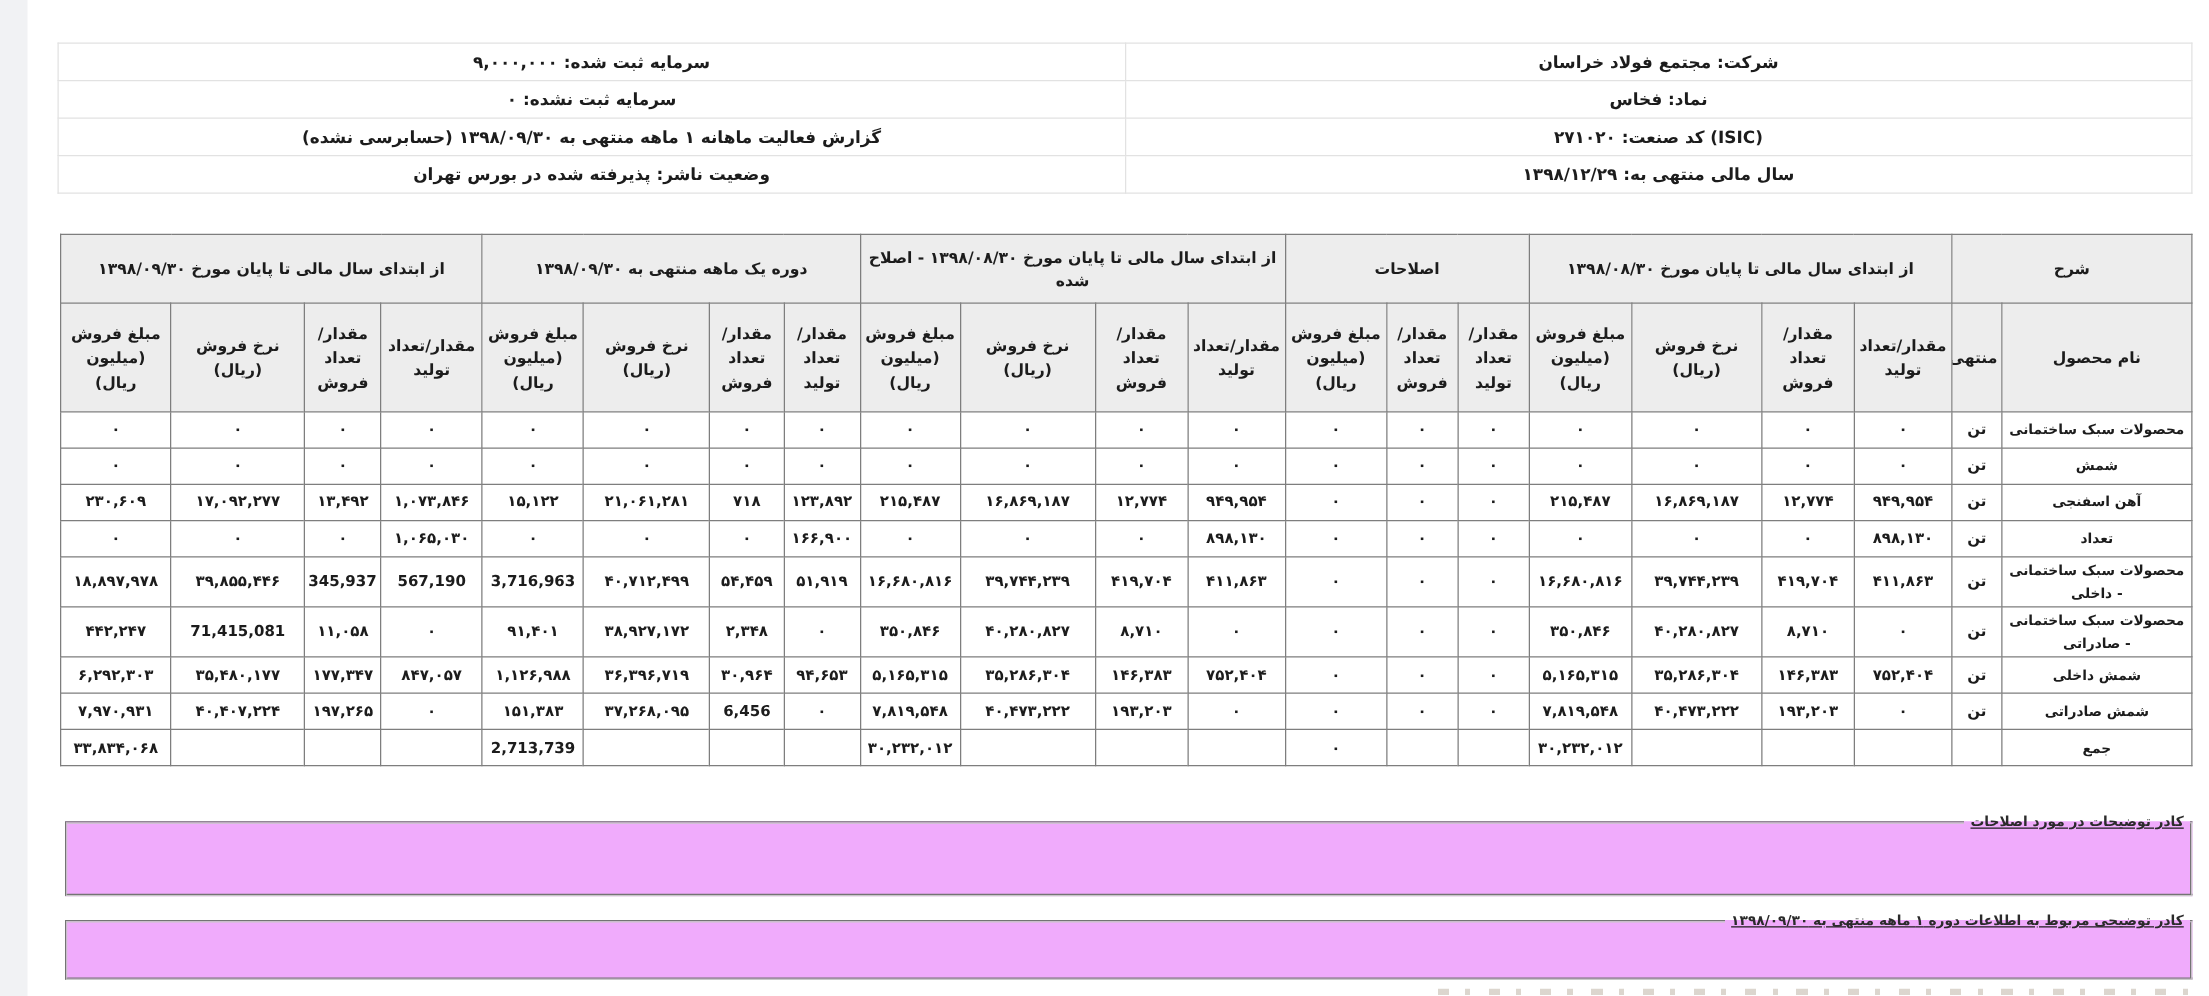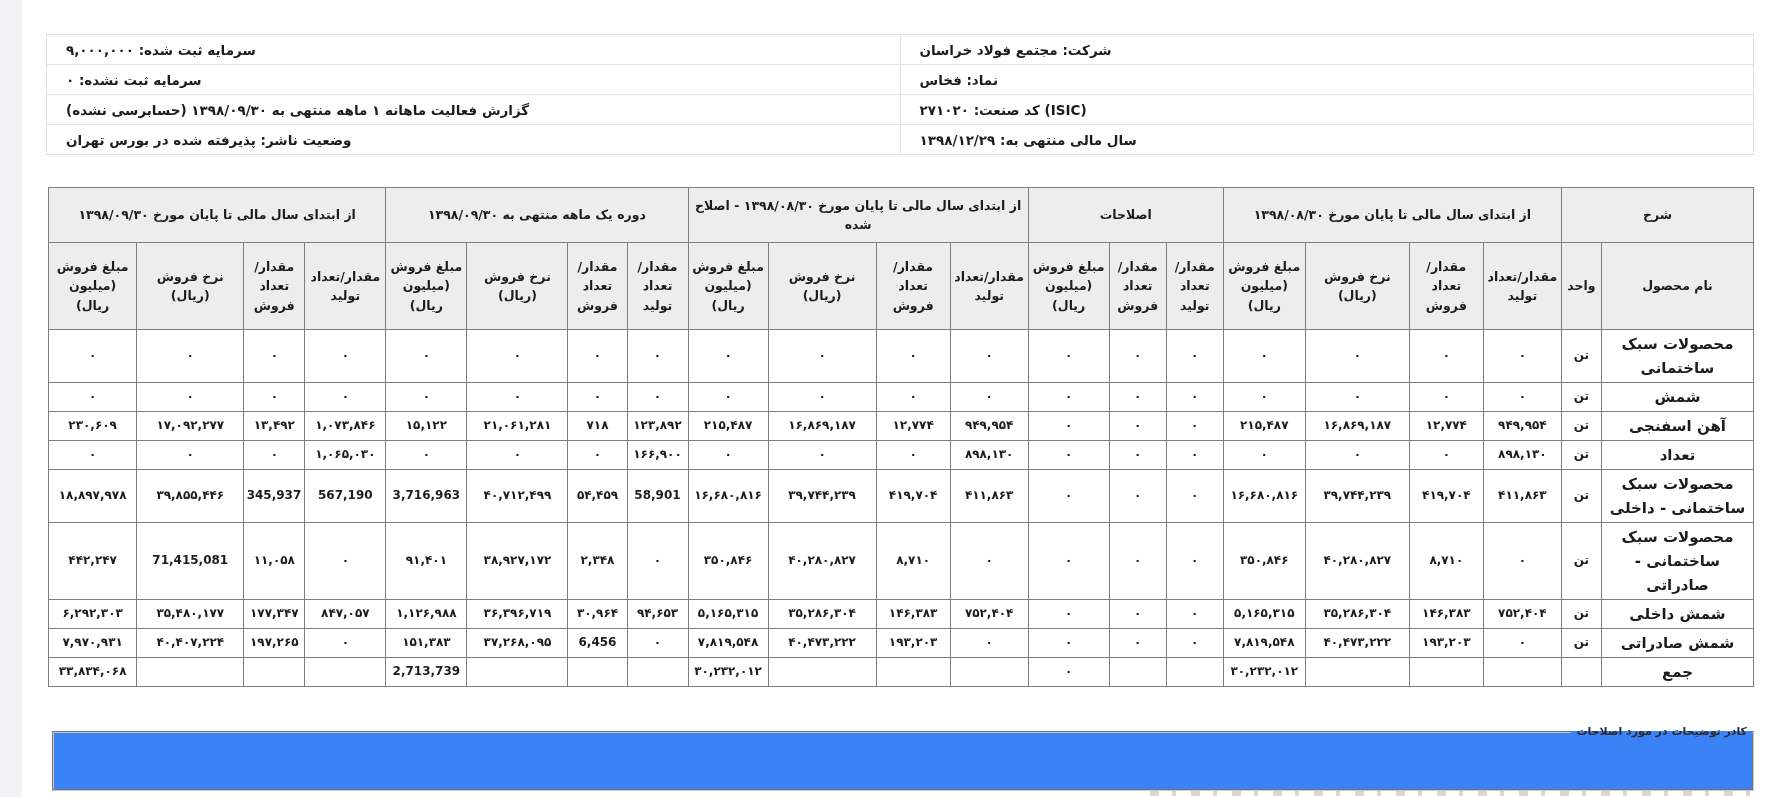--- a/index.html
+++ b/index.html
@@ -31,21 +31,21 @@
     width: 1708px;
     margin-top: 34px;
     table-layout: fixed;
   }
   table.info-table td {
     border: 1px solid #e2e2e2;
     height: 29px;
     padding: 0 19px;
     font-size: 13.5px;
     font-weight: bold;
-    text-align: left;
+    text-align: center;
     background: #fff;
     white-space: nowrap;
     overflow: hidden;
   }
   
   table.main-table {
     border-collapse: collapse;
     table-layout: fixed;
     width: 1706px;
     margin-top: 32px;
@@ -66,30 +66,31 @@
   }
   table.main-table tr.group-row th { height: 50px; }
   table.main-table tr.sub-row th   { height: 82px; }
   table.main-table td {
     background: #fff;
     font-size: 12px;
     padding: 2px 3px;
     height: 24px;
     line-height: 1.6;
   }
-  table.main-table td.product-cell { font-size: 15px; }
+  table.main-table td.product-cell { font-size: 11px; }
   
   fieldset.note-box {
     margin: 38px 0 0 0;
     padding: 0;
     width: 1698px;
     height: 62px;
     border: 2px groove #c8c8c8;
-    background: #3b82f6;
+    background: #f0abfc;
     direction: rtl;
+    text-decoration: underline;
   }
   fieldset.note-box.second { margin-top: 13px; height: 50px; }
   fieldset.note-box legend {
     font-size: 11px;
     font-weight: bold;
     color: #2b2b2b;
     padding: 0 5px;
     margin-right: 0;
   }
   
@@ -169,21 +170,21 @@
         <tr class="group-row">
           <th colspan="2">شرح</th>
           <th colspan="4">از ابتدای سال مالی تا پایان مورخ ۱۳۹۸/۰۸/۳۰</th>
           <th colspan="3">اصلاحات</th>
           <th colspan="4">از ابتدای سال مالی تا پایان مورخ ۱۳۹۸/۰۸/۳۰ - اصلاح شده</th>
           <th colspan="4">دوره یک ماهه منتهی به ۱۳۹۸/۰۹/۳۰</th>
           <th colspan="4">از ابتدای سال مالی تا پایان مورخ ۱۳۹۸/۰۹/۳۰</th>
         </tr>
         <tr class="sub-row">
           <th>نام محصول</th>
-          <th>واحد</th>
+          <th>منتهی</th>
           <th>مقدار/تعداد تولید</th>
           <th>مقدار/تعداد فروش</th>
           <th>نرخ فروش (ریال)</th>
           <th>مبلغ فروش (میلیون ریال)</th>
           <th>مقدار/تعداد تولید</th>
           <th>مقدار/تعداد فروش</th>
           <th>مبلغ فروش (میلیون ریال)</th>
           <th>مقدار/تعداد تولید</th>
           <th>مقدار/تعداد فروش</th>
           <th>نرخ فروش (ریال)</th>
@@ -298,21 +299,21 @@
           <td>۴۱۹,۷۰۴</td>
           <td>۳۹,۷۴۴,۲۳۹</td>
           <td>۱۶,۶۸۰,۸۱۶</td>
           <td>۰</td>
           <td>۰</td>
           <td>۰</td>
           <td>۴۱۱,۸۶۳</td>
           <td>۴۱۹,۷۰۴</td>
           <td>۳۹,۷۴۴,۲۳۹</td>
           <td>۱۶,۶۸۰,۸۱۶</td>
-          <td>58,901</td>
+          <td>۵۱,۹۱۹</td>
           <td>۵۴,۴۵۹</td>
           <td>۴۰,۷۱۲,۴۹۹</td>
           <td>3,716,963</td>
           <td>567,190</td>
           <td>345,937</td>
           <td>۳۹,۸۵۵,۴۴۶</td>
           <td>۱۸,۸۹۷,۹۷۸</td>
         </tr>
         <tr>
           <td class="product-cell">محصولات سبک ساختمانی - صادراتی</td>

